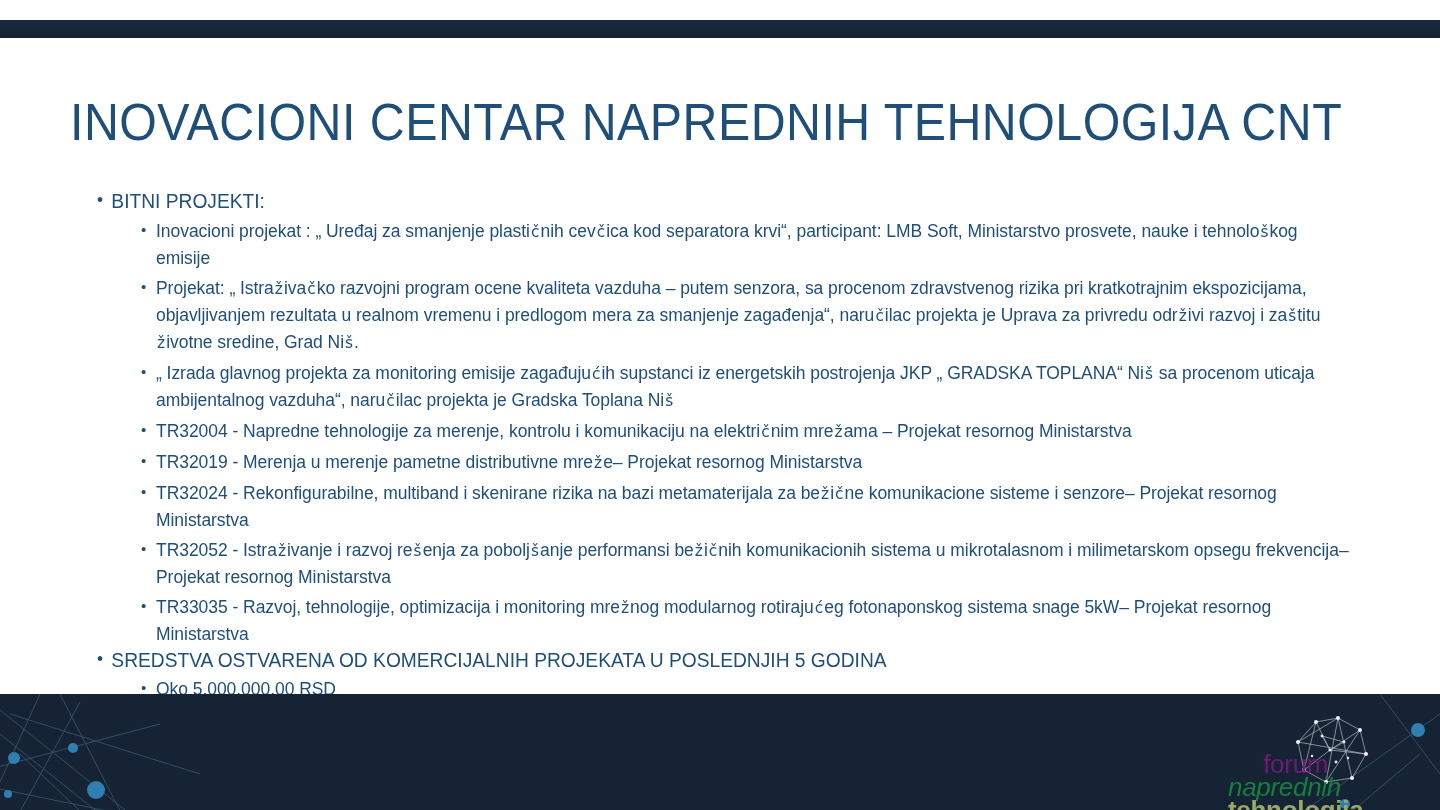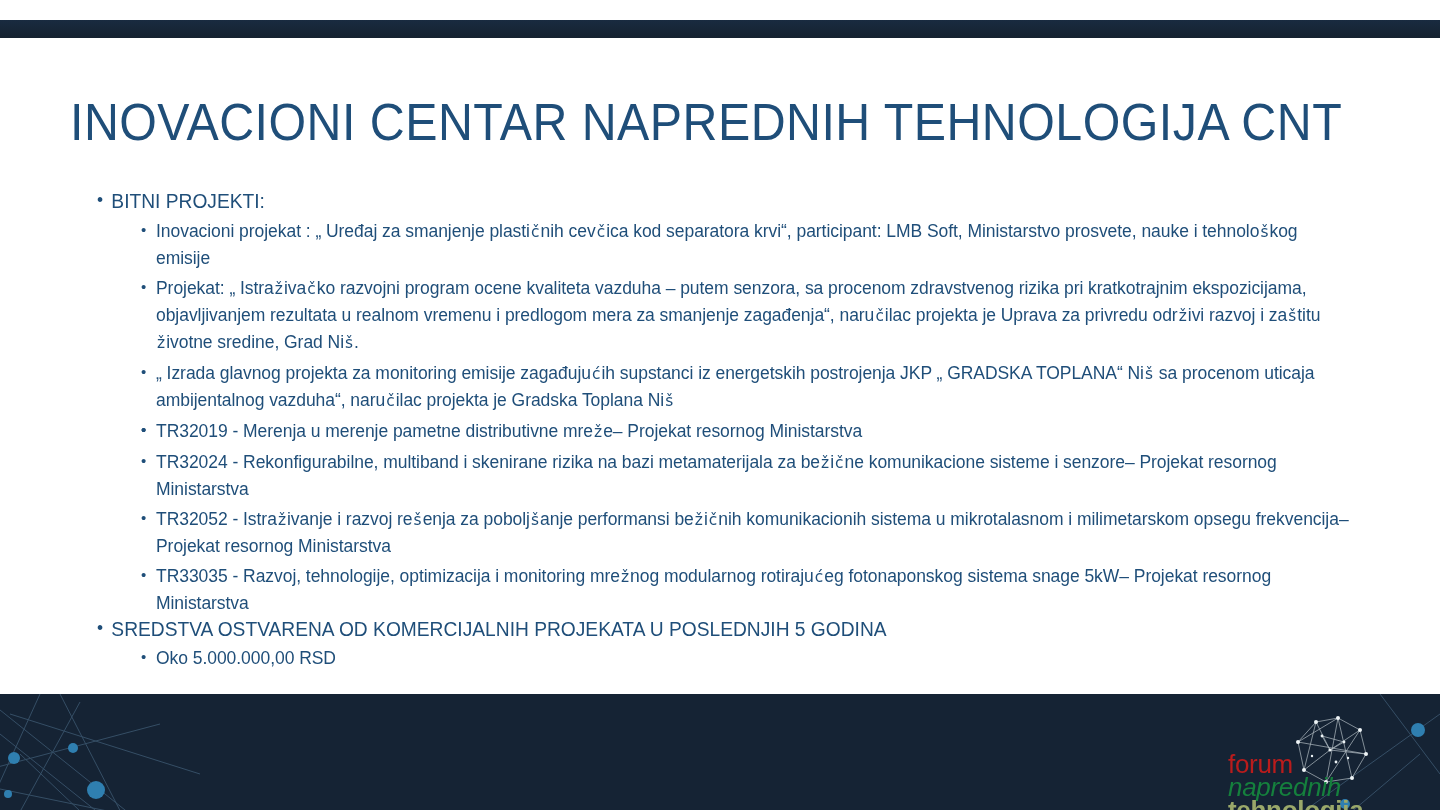--- a/index.html
+++ b/index.html
@@ -139,41 +139,41 @@
   }
   .logo-text {
     position: absolute;
     left: 0;
     bottom: 0;
     font-size: 26px;
     line-height: 23px;
     font-weight: 300;
     letter-spacing: -0.3px;
   }
-  .logo-text .l-forum { color: #b91c1c; display: block; }
+  .logo-text .l-forum { color: #701a75; display: block; text-align: center; }
   .logo-text .l-nap { color: #15803d; display: block; font-style: italic; }
   .logo-text .l-teh { color: #9aa86a; display: block; font-weight: bold; }
 </style>
 </head>
 <body>
 
 <div class="slide">
 
   <div class="top-bar"></div>
 
   <div class="title">INOVACIONI CENTAR NAPREDNIH TEHNOLOGIJA CNT</div>
 
   <div class="body-area">
     <ul class="lvl1" id="content-root">
         <li class="l1"><span class="b">•</span><span>BITNI PROJEKTI:</span></li>
         <ul class="lvl2">
           <li class="l2"><span class="b">•</span><span><span>Inovacioni projekat : „  Ure</span><span>đ</span><span>aj za smanjenje plasti</span><span class="fb">č</span><span>nih cev</span><span class="fb">č</span><span>ica kod separatora krvi“, participant: LMB Soft, Ministarstvo prosvete, nauke i tehnolo</span><span class="fb">š</span><span>kog emisije</span></span></li>
           <li class="l2"><span class="b">•</span><span><span>Projekat: „  Istra</span><span class="fb">ž</span><span>iva</span><span class="fb">č</span><span>ko razvojni program ocene kvaliteta vazduha – putem senzora, sa procenom zdravstvenog rizika pri kratkotrajnim ekspozicijama, objavljivanjem rezultata u realnom vremenu i predlogom mera za smanjenje zaga</span><span>đ</span><span>enja“, naru</span><span class="fb">č</span><span>ilac projekta je Uprava za privredu odr</span><span class="fb">ž</span><span>ivi razvoj i za</span><span class="fb">š</span><span>titu </span><span class="fb">ž</span><span>ivotne sredine, Grad Ni</span><span class="fb">š</span><span>.</span></span></li>
           <li class="l2"><span class="b">•</span><span><span>„  Izrada glavnog projekta za monitoring emisije zaga</span><span>đ</span><span>uju</span><span class="fb">ć</span><span>ih supstanci iz energetskih postrojenja JKP „  GRADSKA TOPLANA“ Ni</span><span class="fb">š</span><span> sa procenom uticaja ambijentalnog vazduha“, naru</span><span class="fb">č</span><span>ilac projekta je Gradska Toplana Ni</span><span class="fb">š</span></span></li>
-          <li class="l2"><span class="b">•</span></li>
+          <li class="l2"><span class="b">•</span><span><span>TR32004 - Napredne tehnologije za merenje, kontrolu i komunikaciju na elektri</span><span class="fb">č</span><span>nim mre</span><span class="fb">ž</span><span>ama – Projekat resornog Ministarstva</span></span></li>
           <li class="l2"><span class="b">•</span><span><span>TR32019 - Merenja u merenje pametne distributivne mre</span><span class="fb">ž</span><span>e– Projekat resornog Ministarstva</span></span></li>
           <li class="l2"><span class="b">•</span><span><span>TR32024 - Rekonfigurabilne, multiband i skenirane rizika na bazi metamaterijala za be</span><span class="fb">ž</span><span>i</span><span class="fb">č</span><span>ne komunikacione sisteme i senzore– Projekat resornog Ministarstva</span></span></li>
           <li class="l2"><span class="b">•</span><span><span>TR32052 - Istra</span><span class="fb">ž</span><span>ivanje i razvoj re</span><span class="fb">š</span><span>enja za pobolj</span><span class="fb">š</span><span>anje performansi be</span><span class="fb">ž</span><span>i</span><span class="fb">č</span><span>nih komunikacionih sistema u mikrotalasnom i milimetarskom opsegu frekvencija– Projekat resornog Ministarstva</span></span></li>
           <li class="l2"><span class="b">•</span><span><span>TR33035 - Razvoj, tehnologije, optimizacija i monitoring mre</span><span class="fb">ž</span><span>nog modularnog rotiraju</span><span class="fb">ć</span><span>eg fotonaponskog sistema snage 5kW– Projekat resornog Ministarstva</span></span></li>
         </ul>
         <li class="l1"><span class="b">•</span><span>SREDSTVA OSTVARENA OD KOMERCIJALNIH PROJEKATA U POSLEDNJIH 5 GODINA</span></li>
         <ul class="lvl2 sec2">
           <li class="l2"><span class="b">•</span><span><span>Oko 5.000.000,00 RSD</span></span></li>
         </ul>
       </ul>

